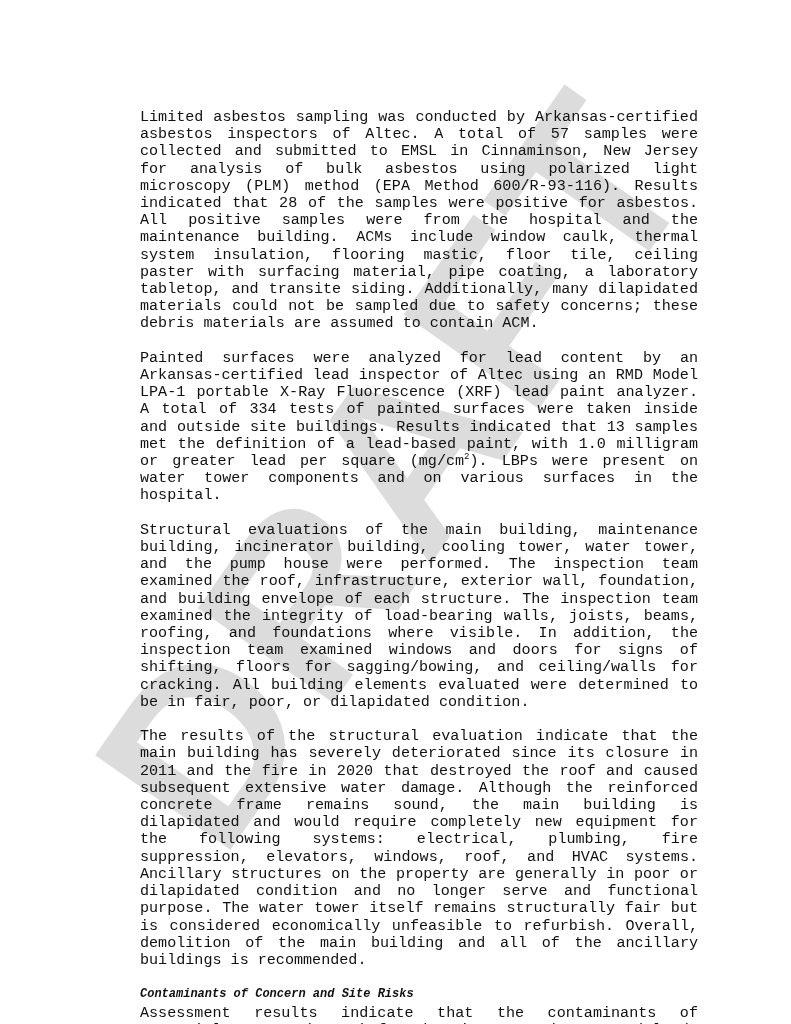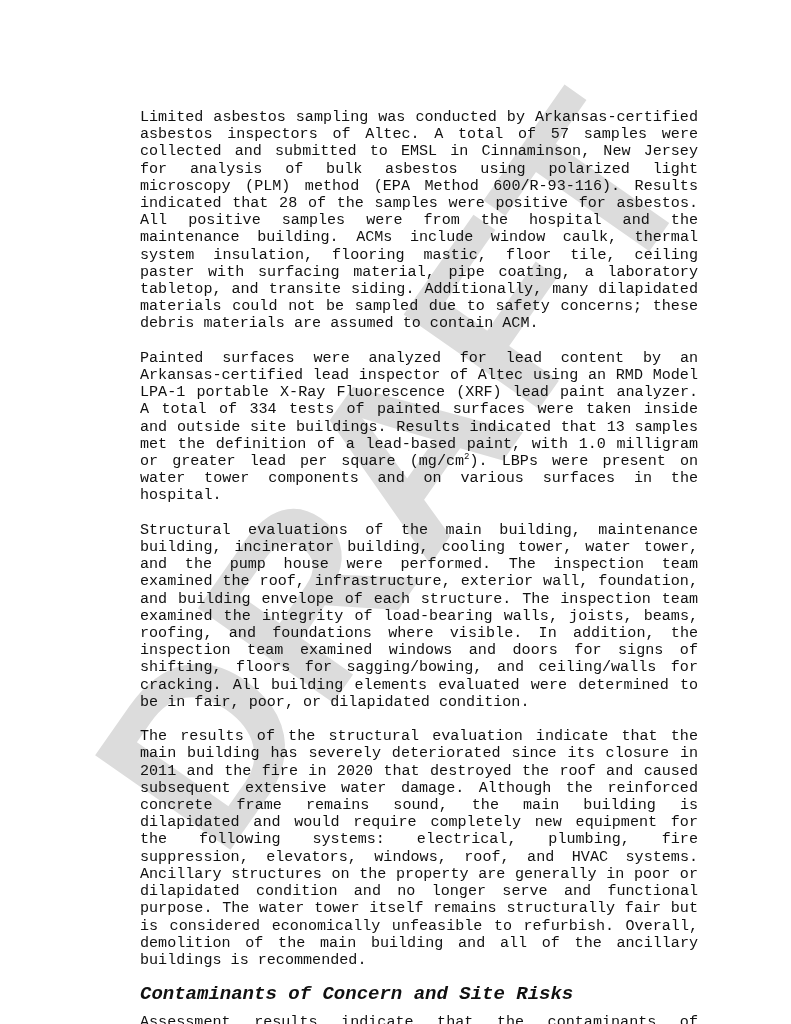--- a/index.html
+++ b/index.html
@@ -43,22 +43,22 @@
       font-family: Liberation Mono, monospace;
       font-size: 15.1px;
       line-height: 17.2px;
       color: #111111;
     }
     .content p {
       margin: 0 0 17.2px 0;
       text-align: justify;
     }
     .content h3 {
-      margin: 0 0 10px 0;
-      font-size: 19px;
+      margin: 0 0 1px 0;
+      font-size: 12px;
       line-height: 17.2px;
       font-weight: bold;
       font-style: italic;
     }
     sup {
       font-size: 9px;
       line-height: 0;
       vertical-align: super;
     }
   </style>

